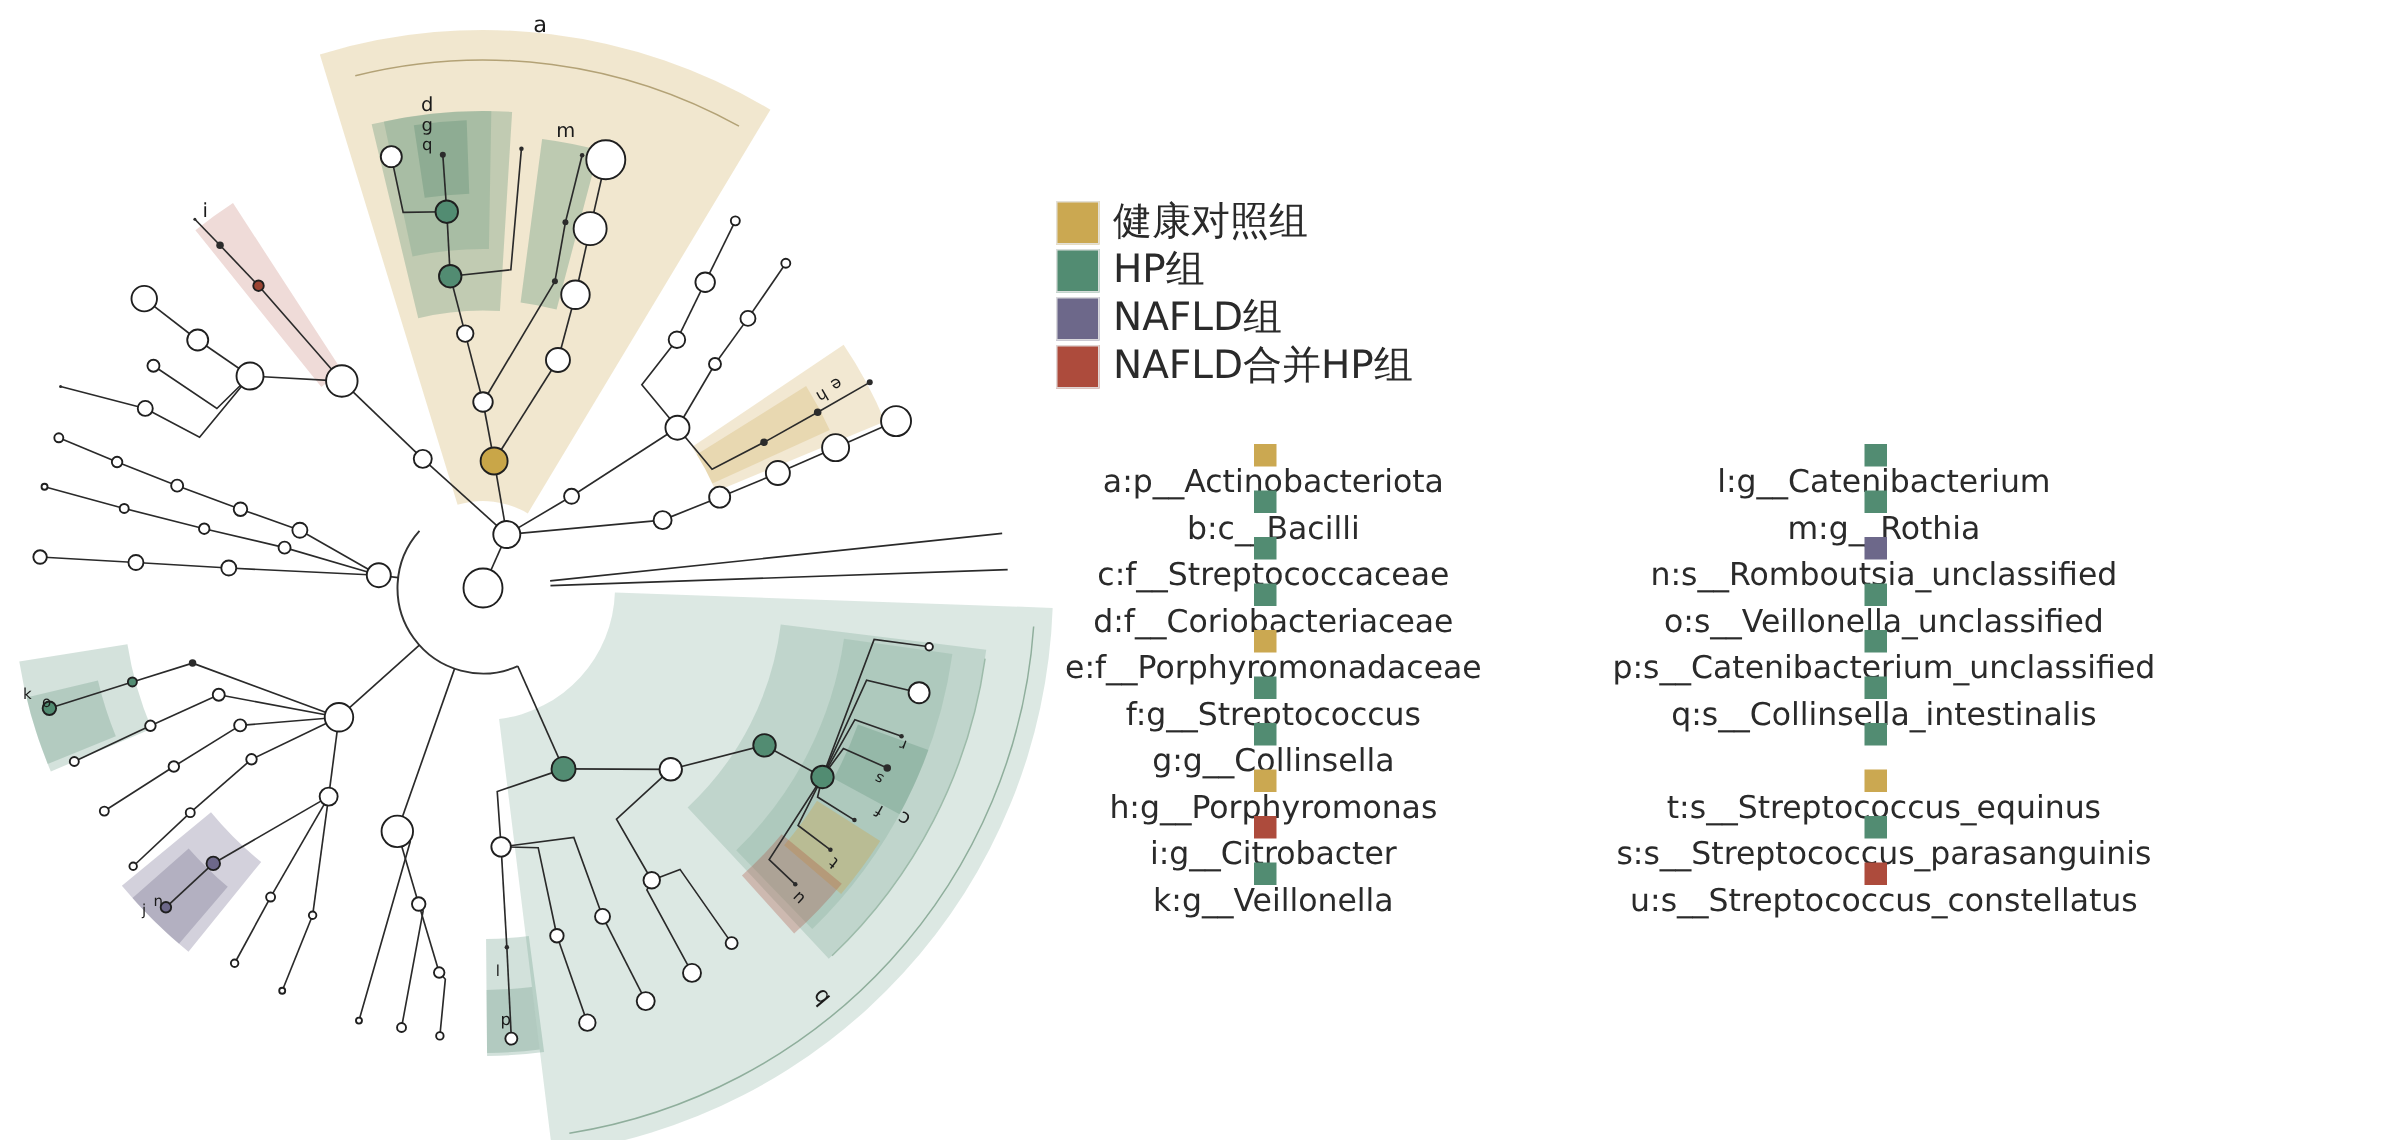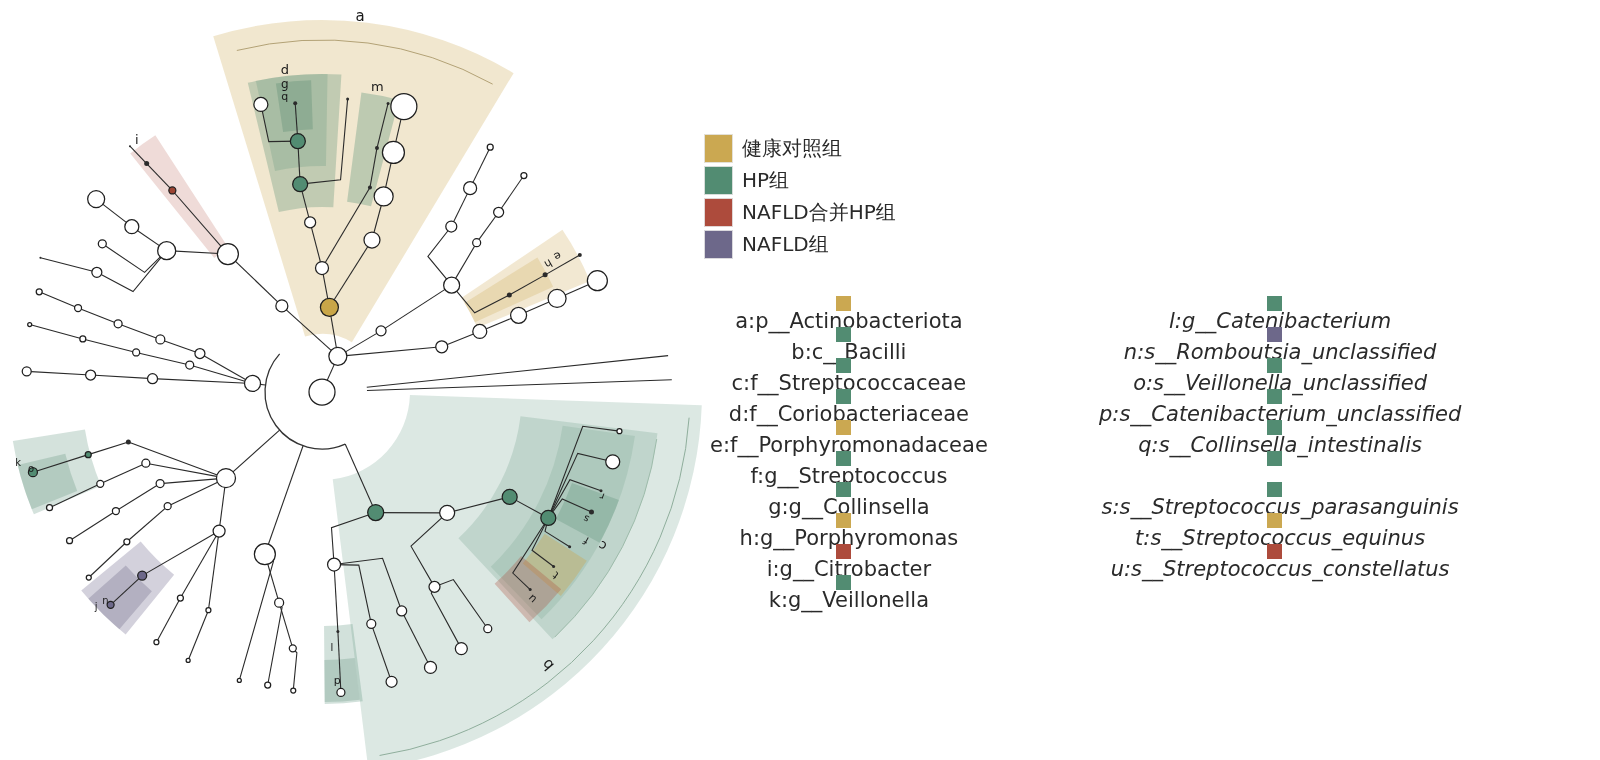--- a/index.html
+++ b/index.html
@@ -1,24 +1,24 @@
 <!DOCTYPE html>
 <html><head>
 <meta charset="utf-8">
 <style>
   html,body{margin:0;padding:0;background:#ffffff;font-family:"DejaVu Sans","Liberation Sans",sans-serif;}
   #stage{position:relative;width:1600px;height:760px;background:#ffffff;overflow:hidden;}
   #clado-svg{position:absolute;left:0;top:0;}
   .legend-groups{position:absolute;left:704px;top:132px;}
   .legend-groups .row{display:flex;align-items:center;height:32px;}
   .legend-groups .swatch{width:29px;height:29px;flex:0 0 29px;margin-right:9px;box-shadow:0 0 0 1px rgba(230,230,230,.9) inset;}
-  .legend-groups .lbl{font-size:20px;color:#2a2a2a;line-height:1;white-space:nowrap;}
+  .legend-groups .lbl{font-size:26px;color:#2a2a2a;line-height:1;white-space:nowrap;}
   .legend-taxa{position:absolute;top:296px;}
   .legend-taxa.col1{left:710px;}
-  .legend-taxa.col2{left:1099px;font-style:italic;}
+  .legend-taxa.col2{left:1075px;}
   .legend-taxa .row{display:flex;align-items:center;height:31px;flex-direction:column;}
   .legend-taxa .swatch{width:15px;height:15px;flex:0 0 15px;margin-right:11px;}
   .legend-taxa .lbl{font-size:21px;color:#2a2a2a;line-height:1;white-space:nowrap;}
 </style>
 </head>
 <body>
 
 <div id="stage">
   <svg id="clado-svg" width="1600" height="760">
       <path d="M 213.2377258431419 36.25463078175079 A 372 372 0 0 1 513.5941638665402 73.13376413881423 L 351.87220834478313 342.2842965592775 A 58 58 0 0 0 305.04244112608126 336.534324154144 Z" fill="#cba851" fill-opacity="0.28" stroke="none"></path>
@@ -280,27 +280,27 @@
   <div class="legend-groups">
       <div class="row">
         <div class="swatch" style="background: rgb(203, 168, 81);"></div>
         <div class="lbl">健康对照组</div>
       </div>
       <div class="row">
         <div class="swatch" style="background: rgb(82, 140, 114);"></div>
         <div class="lbl">HP组</div>
       </div>
       <div class="row">
+        <div class="swatch" style="background: rgb(109, 104, 138);"></div>
+        <div class="lbl">NAFLD组</div>
+      </div>
+      <div class="row">
         <div class="swatch" style="background: rgb(173, 75, 60);"></div>
         <div class="lbl">NAFLD合并HP组</div>
       </div>
-      <div class="row">
-        <div class="swatch" style="background: rgb(109, 104, 138);"></div>
-        <div class="lbl">NAFLD组</div>
-      </div>
     </div>
   <div class="legend-taxa col1">
       <div class="row">
         <div class="swatch" style="background: rgb(203, 168, 81);"></div>
         <div class="lbl">a:p__Actinobacteriota</div>
       </div>
       <div class="row">
         <div class="swatch" style="background: rgb(82, 140, 114);"></div>
         <div class="lbl">b:c__Bacilli</div>
       </div>
@@ -336,44 +336,48 @@
         <div class="swatch" style="background: rgb(82, 140, 114);"></div>
         <div class="lbl">k:g__Veillonella</div>
       </div>
     </div>
   <div class="legend-taxa col2">
       <div class="row">
         <div class="swatch" style="background: rgb(82, 140, 114);"></div>
         <div class="lbl">l:g__Catenibacterium</div>
       </div>
       <div class="row">
+        <div class="swatch" style="background: rgb(82, 140, 114);"></div>
+        <div class="lbl">m:g__Rothia</div>
+      </div>
+      <div class="row">
         <div class="swatch" style="background: rgb(109, 104, 138);"></div>
         <div class="lbl">n:s__Romboutsia_unclassified</div>
       </div>
       <div class="row">
         <div class="swatch" style="background: rgb(82, 140, 114);"></div>
         <div class="lbl">o:s__Veillonella_unclassified</div>
       </div>
       <div class="row">
         <div class="swatch" style="background: rgb(82, 140, 114);"></div>
         <div class="lbl">p:s__Catenibacterium_unclassified</div>
       </div>
       <div class="row">
         <div class="swatch" style="background: rgb(82, 140, 114);"></div>
         <div class="lbl">q:s__Collinsella_intestinalis</div>
       </div>
       <div class="row">
         <div class="swatch" style="background: rgb(82, 140, 114);"></div>
       </div>
       <div class="row">
+        <div class="swatch" style="background: rgb(203, 168, 81);"></div>
+        <div class="lbl">t:s__Streptococcus_equinus</div>
+      </div>
+      <div class="row">
         <div class="swatch" style="background: rgb(82, 140, 114);"></div>
         <div class="lbl">s:s__Streptococcus_parasanguinis</div>
-      </div>
-      <div class="row">
-        <div class="swatch" style="background: rgb(203, 168, 81);"></div>
-        <div class="lbl">t:s__Streptococcus_equinus</div>
       </div>
       <div class="row">
         <div class="swatch" style="background: rgb(173, 75, 60);"></div>
         <div class="lbl">u:s__Streptococcus_constellatus</div>
       </div>
     </div>
 </div>
 
 </body></html>

